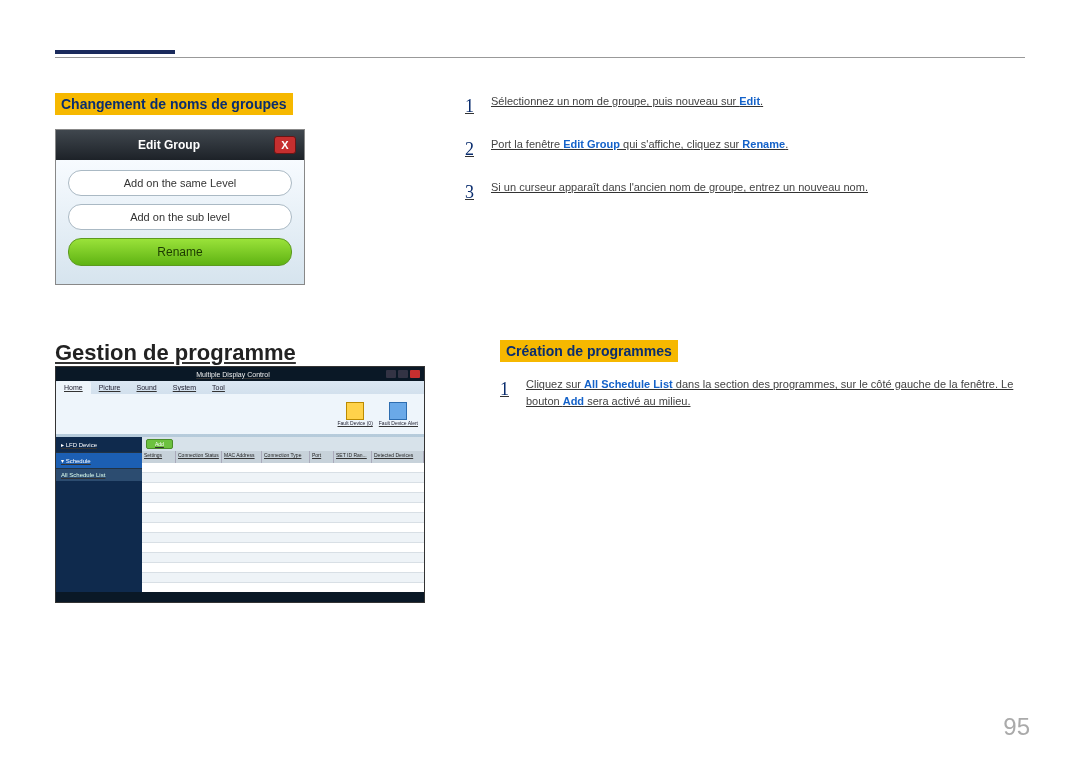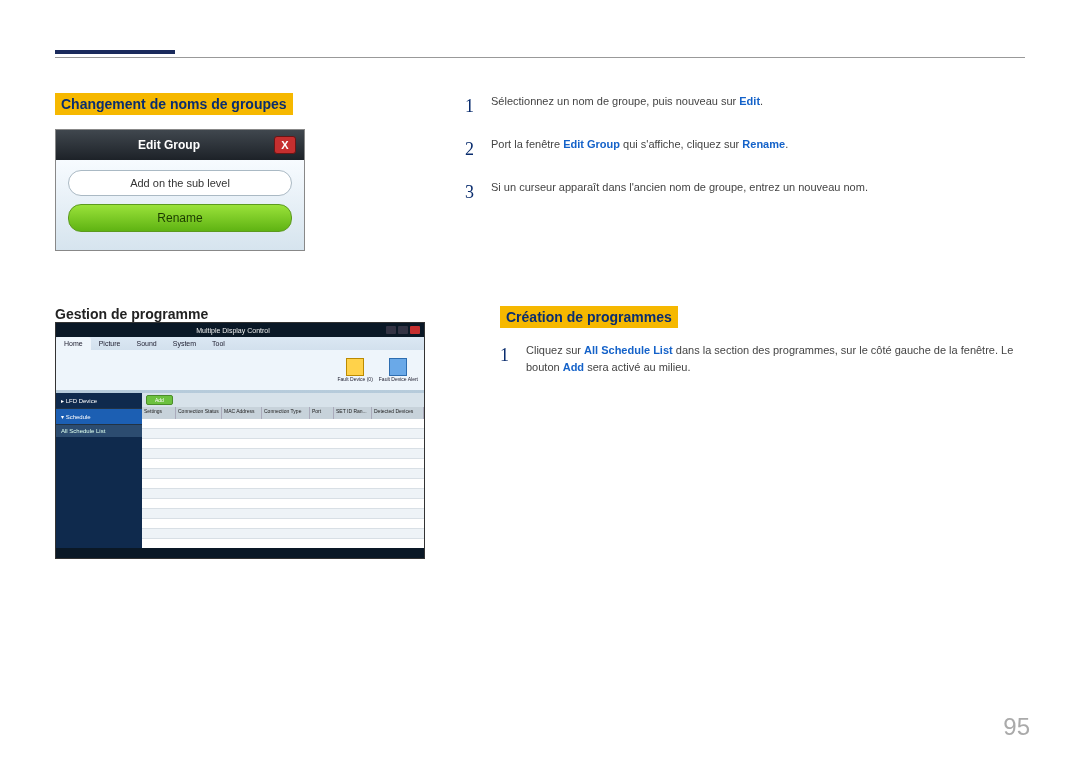--- a/index.html
+++ b/index.html
@@ -6,20 +6,21 @@
   body {
     font-family: Arial, Helvetica, sans-serif;
     background: #fff;
     width: 1080px;
     height: 763px;
     position: relative;
     color: #333;
   }
   .page {
     padding: 50px 55px 40px 55px;
+    text-decoration: underline;
   }
   .topline {
     border-top: 4px solid #1a2a5c;
     width: 120px;
     margin-bottom: 3px;
   }
   .toprule {
     border-top: 1px solid #999;
     width: 100%;
     margin-bottom: 35px;
@@ -33,21 +34,21 @@
   .section-label {
     background: #f6b800;
     color: #0a2d6e;
     font-weight: bold;
     font-size: 14px;
     padding: 3px 6px;
     display: inline-block;
     margin-bottom: 14px;
   }
   .h2 {
-    font-size: 14px;
+    font-size: 22px;
     font-weight: bold;
     color: #222;
   }
   .dialog-img {
     width: 250px;
     border: 1px solid #888;
     display: inline-block;
     font-size: 12px;
   }
   .dialog-titlebar {
@@ -150,20 +151,21 @@
 
     <div class="col-left">
       <span class="section-label">Changement de noms de groupes</span>
 
       <div class="dialog-img">
         <div class="dialog-titlebar">
           <span style="flex:1;text-align:center;">Edit Group</span>
           <span class="dialog-close">X</span>
         </div>
         <div class="dialog-body">
+          <div class="dlg-btn">Add on the same Level</div>
           <div class="dlg-btn">Add on the sub level</div>
           <div class="dlg-btn green">Rename</div>
         </div>
       </div>
     </div>
 
     <div class="col-right">
       <div class="steps">
         <div class="step">
           <div class="stepnum">1</div>

